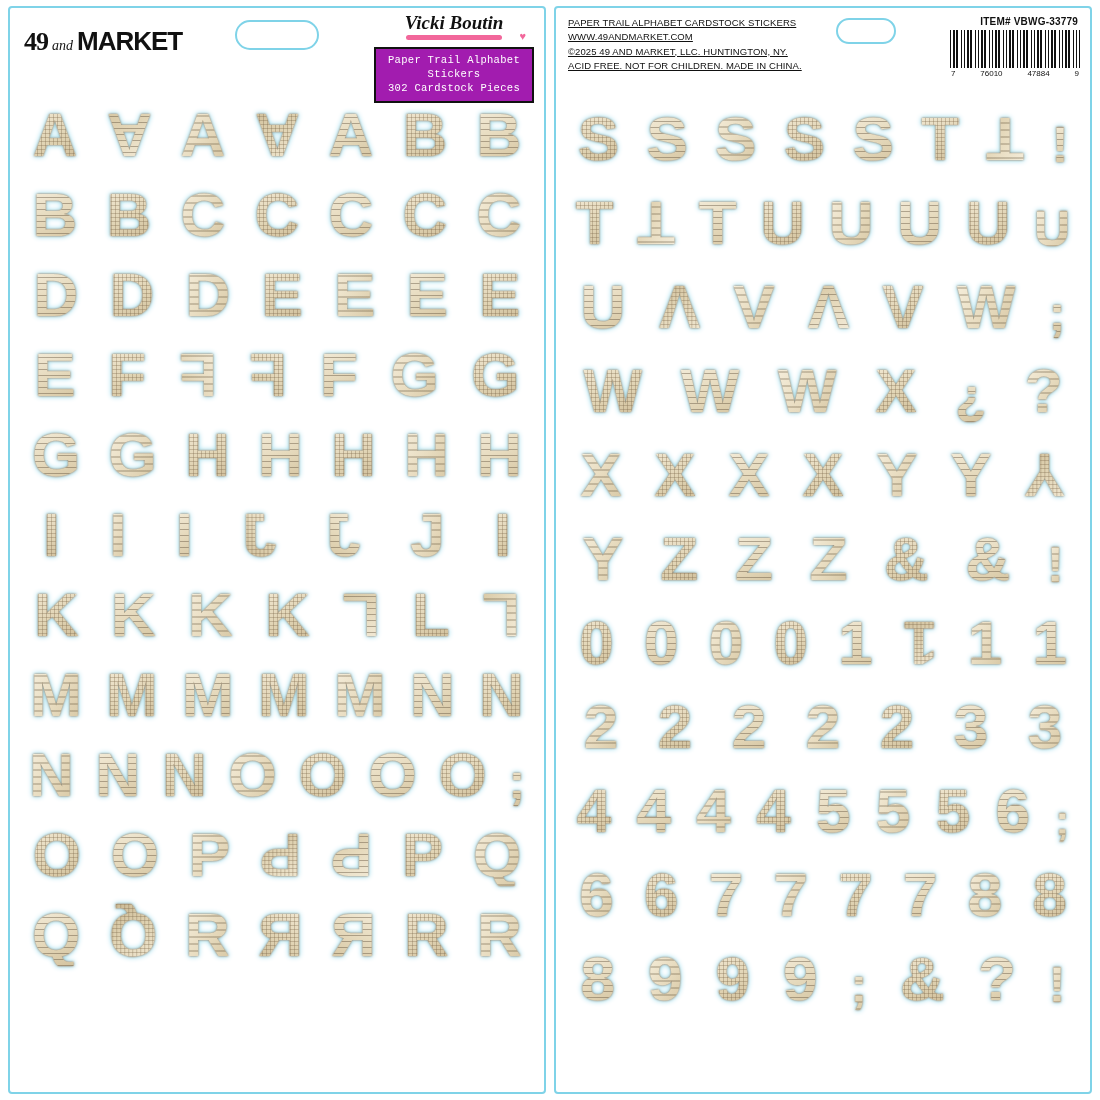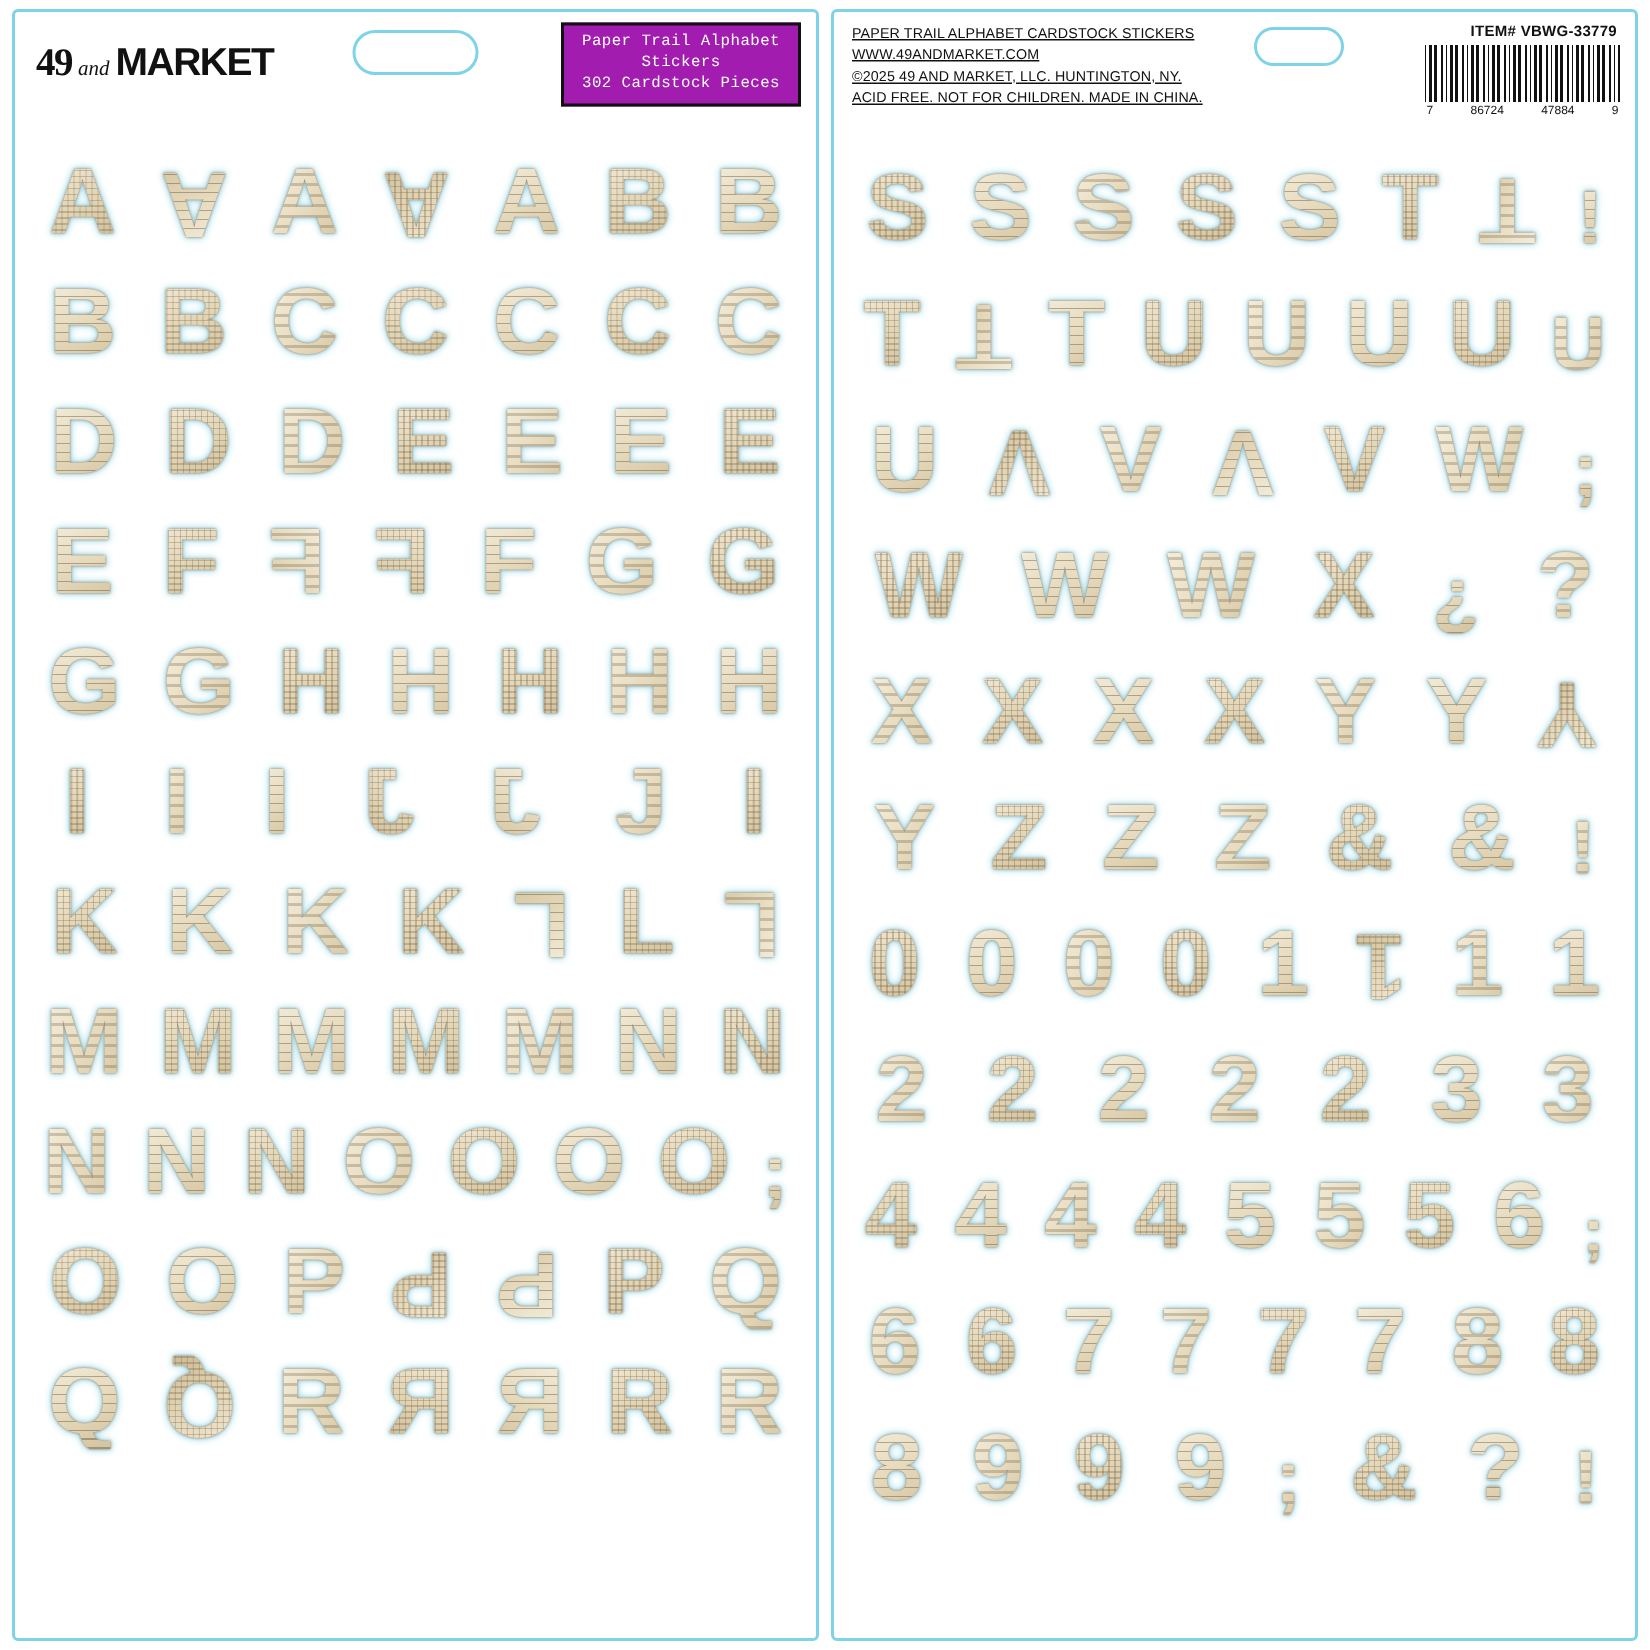--- a/index.html
+++ b/index.html
@@ -227,20 +227,25 @@
 
   <div class="sheet left">
     <div class="sheet-header">
       <div class="logo">
         <span class="n49">49</span>
         <span class="and">and</span>
         <span class="market">MARKET</span>
       </div>
       <div class="hang-hole"></div>
       <div class="brandbox">
+        <div class="vicki">
+          <span>Vicki Boutin</span>
+          <span class="swoosh"></span>
+          <span class="heart">♥</span>
+        </div>
         <div class="blackbar">
           <div>Paper Trail Alphabet Stickers</div>
           <div class="line2">302 Cardstock Pieces</div>
         </div>
       </div>
     </div>
     <div class="grid" id="grid-left">
         <div class="row">
           <span class="glyph mesh">A</span>
           <span class="glyph lined r180">A</span>
@@ -353,21 +358,21 @@
         <div>Acid Free. Not for children. Made in China.</div>
       </div>
       <div class="item-no">
         <span>ITEM#</span>
         <span>VBWG-33779</span>
       </div>
       <div class="barcode-wrap">
         <div class="barcode"></div>
         <div class="barcode-digits">
           <span>7</span>
-          <span>86724</span>
+          <span>76010</span>
           <span>47884</span>
           <span>9</span>
         </div>
       </div>
       <div class="hang-hole small"></div>
     </div>
     <div class="grid" id="grid-right">
         <div class="row">
           <span class="glyph mesh">S</span>
           <span class="glyph lined">S</span>

